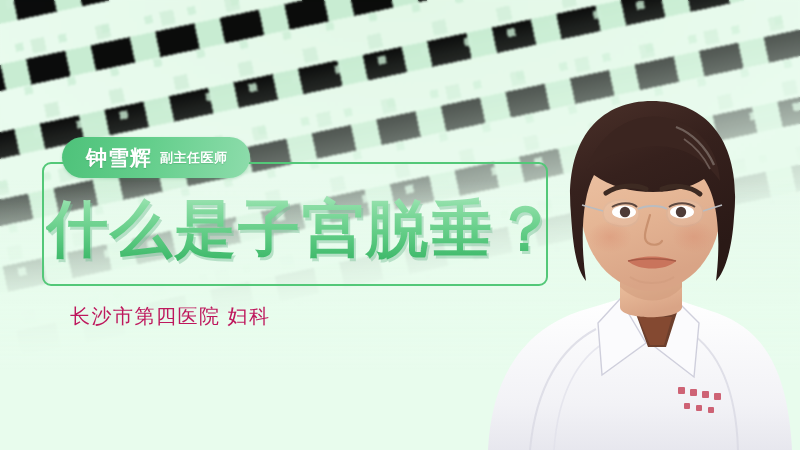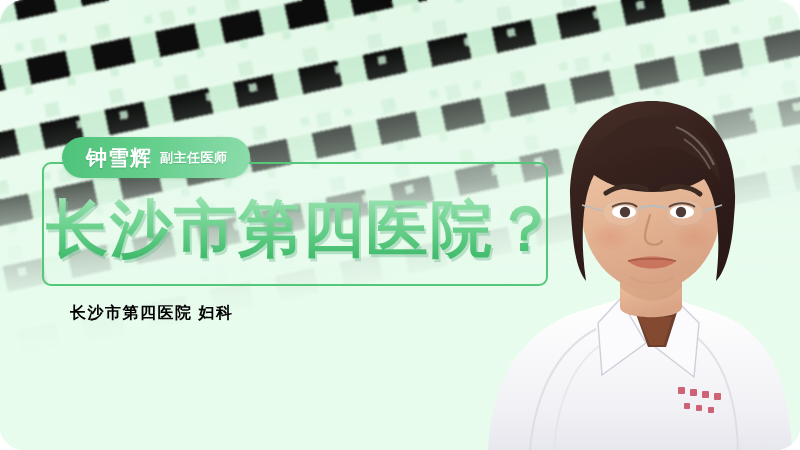--- a/index.html
+++ b/index.html
@@ -7,21 +7,20 @@
     padding: 0;
     background: #ffffff;
   }
   #stage {
     position: relative;
     width: 800px;
     height: 450px;
     overflow: hidden;
     font-family: "Liberation Sans", "DejaVu Sans", sans-serif;
     background: #edfcf0;
-    border-radius: 24px;
   }
 
   
   .bg-base {
     position: absolute;
     inset: 0;
     background:
       radial-gradient(ellipse 120% 90% at 50% 0%, #e3f8e7 0%, #e9fbee 45%, #e7fcec 100%);
   }
   
@@ -147,23 +146,23 @@
     color: transparent;
     -webkit-text-fill-color: transparent;
     filter: drop-shadow(2px 3px 0 rgba(120,190,150,.45));
   }
 
   
   .caption {
     position: absolute;
     left: 70px;
     top: 303px;
-    font-size: 16px;
-    font-weight: 700;
-    color: #000000;
+    font-size: 20px;
+    font-weight: 400;
+    color: #be185d;
     letter-spacing: 1.5px;
     white-space: nowrap;
   }
 </style>
 </head>
 <body>
 
 <div id="stage">
 
   <div class="bg-base"></div>
@@ -264,18 +263,18 @@
   </div>
 
   <div class="frame"></div>
 
   <div class="name-pill">
     <span class="pill-name">钟雪辉</span>
     <span class="pill-role">副主任医师</span>
   </div>
 
   <div class="title">
-    <span class="title-text">长沙市第四医院？</span>
+    <span class="title-text">什么是子宫脱垂？</span>
   </div>
 
   <div class="caption">长沙市第四医院 妇科</div>
 
 </div>
 
 </body></html>

